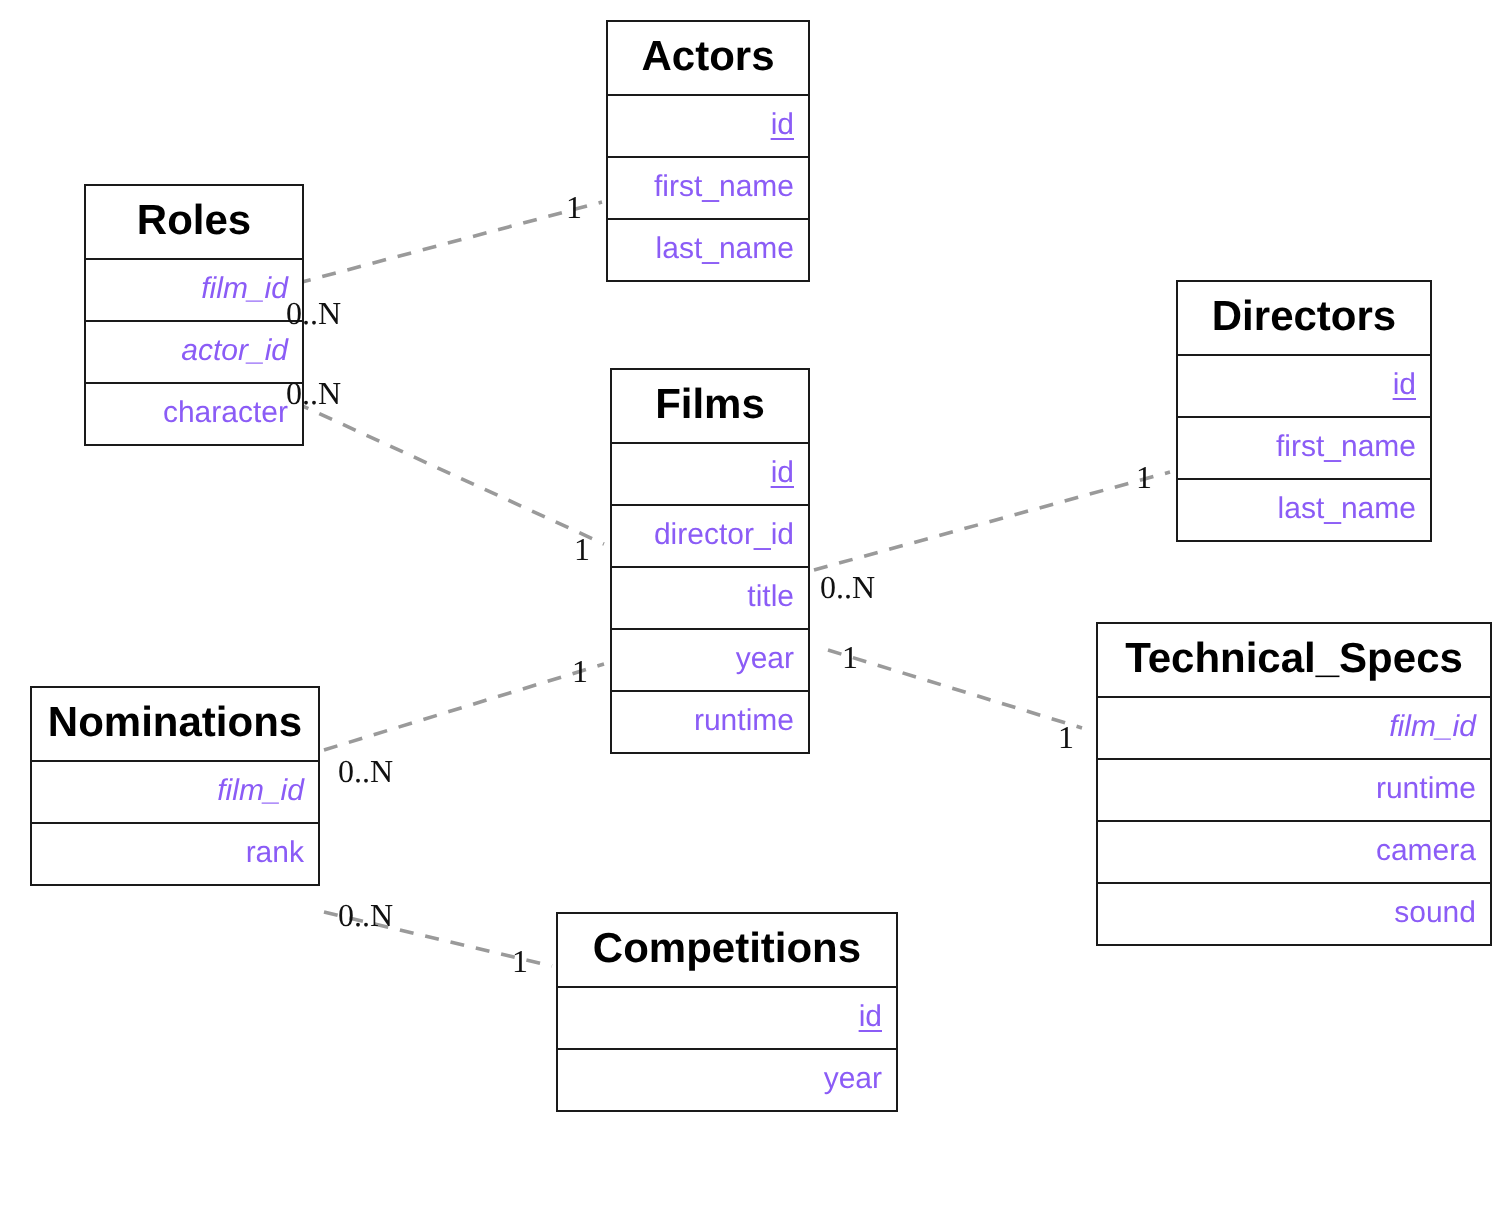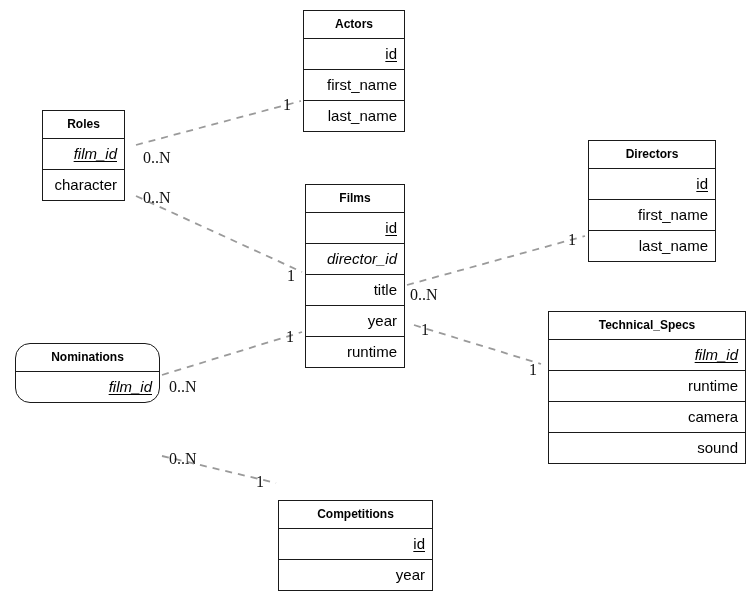--- a/index.html
+++ b/index.html
@@ -28,54 +28,52 @@
     position: absolute;
     box-sizing: border-box;
     background: #ffffff;
     border: 1.6px solid #1a1a1a;
     z-index: 3;
   }
   .entity-title {
     box-sizing: border-box;
     text-align: center;
     font-weight: bold;
-    font-size: 12px;
+    font-size: 21px;
     color: #000000;
     border-bottom: 1.6px solid #1a1a1a;
     line-height: 1;
     padding: 7px 6px 8px 6px;
     white-space: nowrap;
   }
   .attr {
     box-sizing: border-box;
     text-align: right;
     font-size: 15px;
-    color: #000000;
+    color: #8b5cf6;
     border-bottom: 1.1px solid #1a1a1a;
     line-height: 1;
     padding: 7px 7px 8px 7px;
     white-space: nowrap;
   }
   .attr:last-child {
     border-bottom: none;
   }
   .attr .t {
     display: inline-block;
   }
   .attr.pk .t {
     text-decoration: underline;
     text-underline-offset: 2px;
   }
   .attr.fk .t {
-    font-style: italic;
     text-align: right;
   }
   .attr.fkpk .t {
     font-style: italic;
-    text-decoration: underline;
     text-underline-offset: 2px;
   }
   .card {
     position: absolute;
     font-family: "Liberation Serif", serif;
     font-size: 16px;
     color: #111111;
     line-height: 1;
     white-space: nowrap;
     z-index: 4;
@@ -98,23 +96,24 @@
     <div class="card" style="left: 143px; top: 190px;">0..N</div>
     <div class="card" style="left: 287px; top: 268px;">1</div>
     <div class="card" style="left: 410px; top: 287px;">0..N</div>
     <div class="card" style="left: 568px; top: 232px;">1</div>
     <div class="card" style="left: 421px; top: 322px;">1</div>
     <div class="card" style="left: 529px; top: 362px;">1</div>
     <div class="card" style="left: 169px; top: 379px;">0..N</div>
     <div class="card" style="left: 286px; top: 329px;">1</div>
     <div class="card" style="left: 169px; top: 451px;">0..N</div>
     <div class="card" style="left: 256px; top: 474px;">1</div>
-    <div class="entity" style="left: 42px; top: 92px; width: 83px; margin-top: 18px;">
+    <div class="entity" style="left: 42px; top: 92px; width: 110px;">
       <div class="entity-title">Roles</div>
       <div class="attr fkpk"><span class="t">film_id</span></div>
+      <div class="attr fkpk"><span class="t">actor_id</span></div>
       <div class="attr"><span class="t">character</span></div>
     </div>
     <div class="entity" style="left: 303px; top: 10px; width: 102px;">
       <div class="entity-title">Actors</div>
       <div class="attr pk"><span class="t">id</span></div>
       <div class="attr"><span class="t">first_name</span></div>
       <div class="attr"><span class="t">last_name</span></div>
     </div>
     <div class="entity" style="left: 305px; top: 184px; width: 100px;">
       <div class="entity-title">Films</div>
@@ -123,25 +122,26 @@
       <div class="attr"><span class="t">title</span></div>
       <div class="attr"><span class="t">year</span></div>
       <div class="attr"><span class="t">runtime</span></div>
     </div>
     <div class="entity" style="left: 588px; top: 140px; width: 128px;">
       <div class="entity-title">Directors</div>
       <div class="attr pk"><span class="t">id</span></div>
       <div class="attr"><span class="t">first_name</span></div>
       <div class="attr"><span class="t">last_name</span></div>
     </div>
-    <div class="entity" style="left: 15px; top: 343px; width: 145px; border-radius: 15px;">
+    <div class="entity" style="left: 15px; top: 343px; width: 145px;">
       <div class="entity-title">Nominations</div>
       <div class="attr fkpk"><span class="t">film_id</span></div>
+      <div class="attr"><span class="t">rank</span></div>
     </div>
-    <div class="entity" style="left: 278px; top: 456px; width: 155px; margin-top: 44px;">
+    <div class="entity" style="left: 278px; top: 456px; width: 171px;">
       <div class="entity-title">Competitions</div>
       <div class="attr pk"><span class="t">id</span></div>
       <div class="attr"><span class="t">year</span></div>
     </div>
     <div class="entity" style="left: 548px; top: 311px; width: 198px;">
       <div class="entity-title">Technical_Specs</div>
       <div class="attr fkpk"><span class="t">film_id</span></div>
       <div class="attr"><span class="t">runtime</span></div>
       <div class="attr"><span class="t">camera</span></div>
       <div class="attr"><span class="t">sound</span></div>

